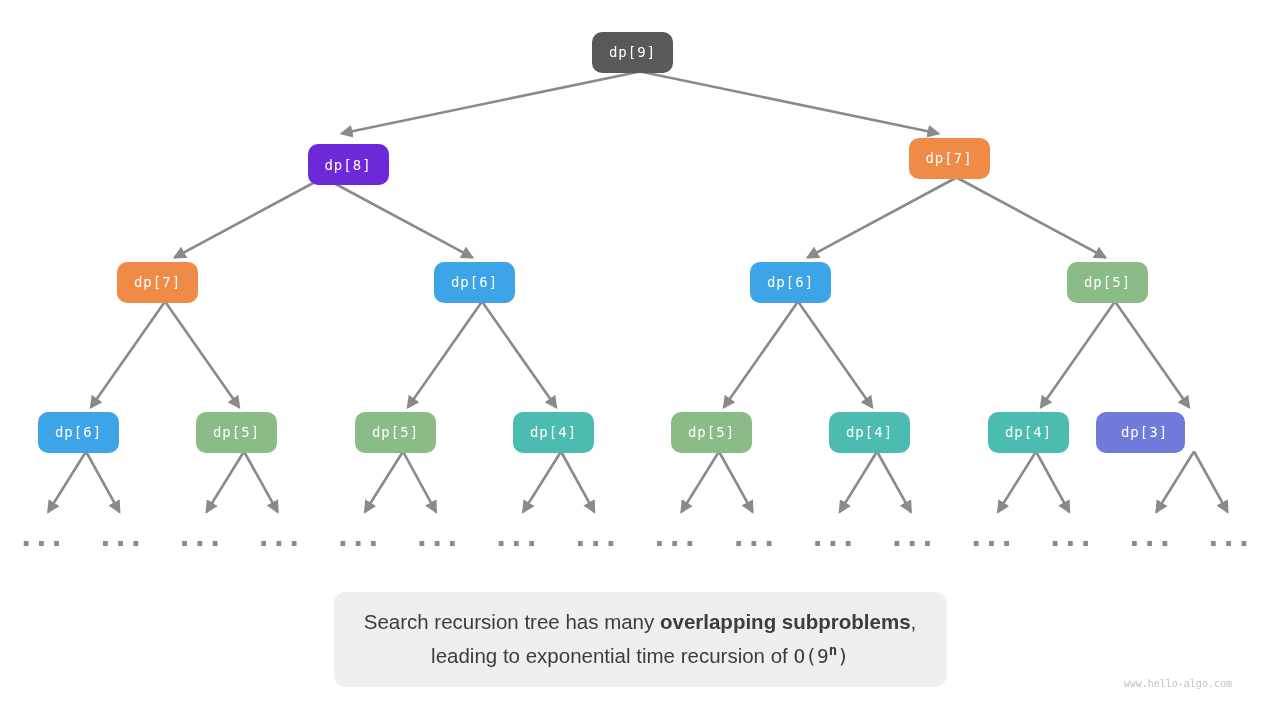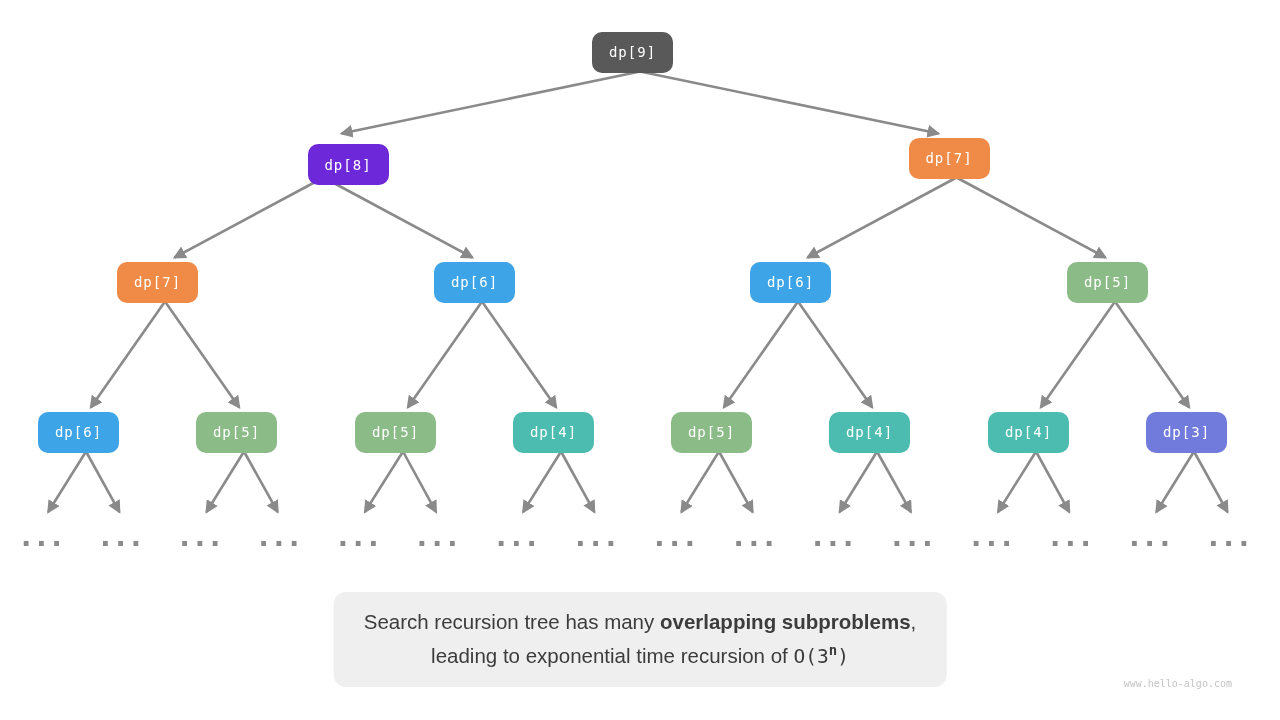--- a/index.html
+++ b/index.html
@@ -86,21 +86,21 @@
       <div class="tree-node" style="left: 434px; top: 261.5px; background: rgb(61, 164, 231);">dp[6]</div>
       <div class="tree-node" style="left: 750px; top: 261.5px; background: rgb(61, 164, 231);">dp[6]</div>
       <div class="tree-node" style="left: 1067px; top: 261.5px; background: rgb(139, 187, 135);">dp[5]</div>
       <div class="tree-node" style="left: 38px; top: 411.5px; background: rgb(61, 164, 231);">dp[6]</div>
       <div class="tree-node" style="left: 196px; top: 411.5px; background: rgb(139, 187, 135);">dp[5]</div>
       <div class="tree-node" style="left: 355px; top: 411.5px; background: rgb(139, 187, 135);">dp[5]</div>
       <div class="tree-node" style="left: 513px; top: 411.5px; background: rgb(77, 188, 176);">dp[4]</div>
       <div class="tree-node" style="left: 671px; top: 411.5px; background: rgb(139, 187, 135);">dp[5]</div>
       <div class="tree-node" style="left: 829px; top: 411.5px; background: rgb(77, 188, 176);">dp[4]</div>
       <div class="tree-node" style="left: 988px; top: 411.5px; background: rgb(77, 188, 176);">dp[4]</div>
-      <div class="tree-node" style="left: 1146px; top: 411.5px; background: rgb(113, 123, 220);">dp[3]</div>
+      <div class="tree-node" style="left: 1096px; top: 411.5px; background: rgb(113, 123, 220); padding-left: 8px;">dp[3]</div>
     </div>
   <div id="dots-layer">
       <span class="dots" style="left: 44px; top: 537px;">...</span>
       <span class="dots" style="left: 123.15px; top: 537px;">...</span>
       <span class="dots" style="left: 202.3px; top: 537px;">...</span>
       <span class="dots" style="left: 281.45px; top: 537px;">...</span>
       <span class="dots" style="left: 360.6px; top: 537px;">...</span>
       <span class="dots" style="left: 439.75px; top: 537px;">...</span>
       <span class="dots" style="left: 518.9px; top: 537px;">...</span>
       <span class="dots" style="left: 598.05px; top: 537px;">...</span>
@@ -109,17 +109,17 @@
       <span class="dots" style="left: 835.5px; top: 537px;">...</span>
       <span class="dots" style="left: 914.65px; top: 537px;">...</span>
       <span class="dots" style="left: 993.8px; top: 537px;">...</span>
       <span class="dots" style="left: 1072.95px; top: 537px;">...</span>
       <span class="dots" style="left: 1152.1px; top: 537px;">...</span>
       <span class="dots" style="left: 1231.25px; top: 537px;">...</span>
     </div>
 
   <div class="caption">
     <div><span>Search recursion tree has many </span><b>overlapping subproblems</b><span>,</span></div>
-    <div><span>leading to exponential time recursion of </span><span class="code">O(3</span><sup class="code">n</sup><span class="code">)</span></div>
+    <div><span>leading to exponential time recursion of </span><span class="code">O(9</span><sup class="code">n</sup><span class="code">)</span></div>
   </div>
 
   <div class="watermark">www.hello-algo.com</div>
 </div>
 
 </body></html>

